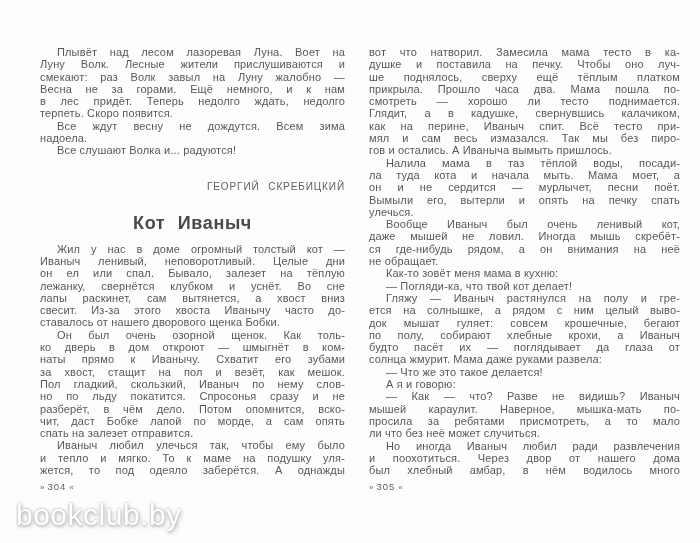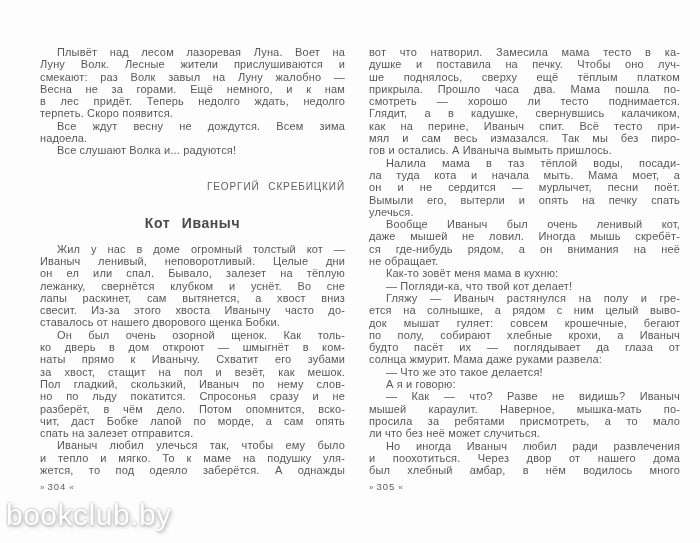--- a/index.html
+++ b/index.html
@@ -23,33 +23,33 @@
   .line.first { text-indent:17px; }
   .line.last  { text-align-last:left; }
   .author {
     margin-top:24px;
     font-size:10px; line-height:12px;
     letter-spacing:0.9px; word-spacing:5px;
     text-align:right; color:#5e5e5e;
   }
   .title {
     margin-top:20px; margin-bottom:10px;
-    font-size:14px; line-height:20px;
+    font-size:18px; line-height:20px;
     font-weight:bold; letter-spacing:0.6px; word-spacing:7px;
     text-align:center; color:#4a4a4a;
   }
   .pagenum {
     margin-top:5px;
     font-size:9.5px; line-height:12px;
     color:#5e5e5e;
   }
   .pagenum .orn { font-size:8px; color:#6a6a6a; }
   .pagenum .num { margin:0 3px; letter-spacing:1px; }
   .watermark {
-    position:absolute; left:6px; top:498px;
+    position:absolute; left:16px; top:498px;
     font-size:30px; line-height:34px;
     letter-spacing:0.5px;
     color:#ffffff;
     text-shadow:
       0 1px 3px rgba(165,165,165,0.9),
       0 -1px 2px rgba(195,195,195,0.55),
       2px 2px 4px rgba(175,175,175,0.6);
   }
 </style>
 </head>

